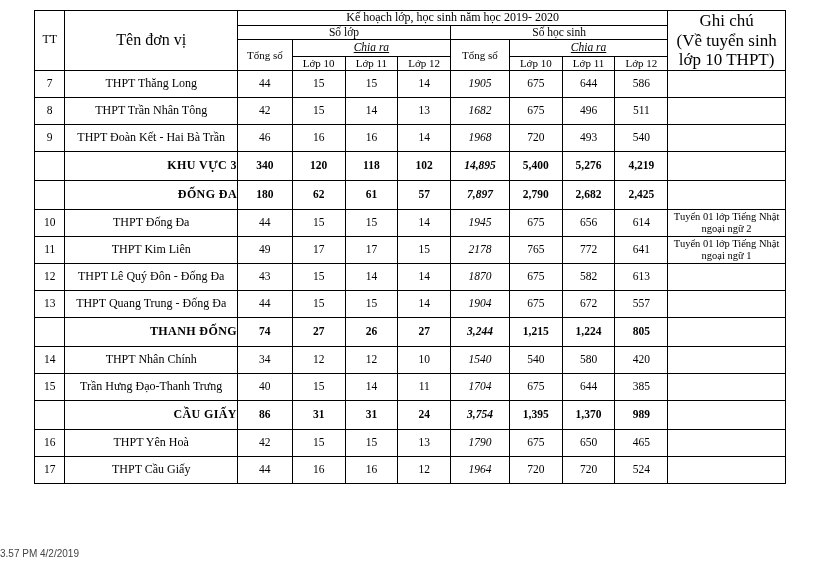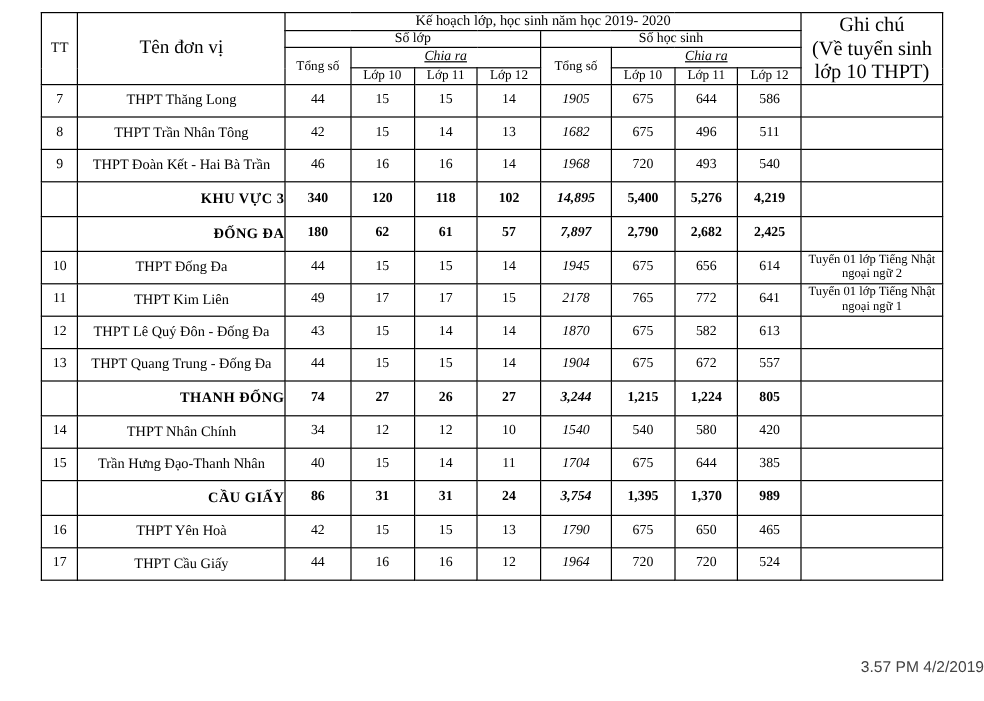--- a/index.html
+++ b/index.html
@@ -117,22 +117,22 @@
     font-weight: bold;
   }
   .tall td {
     height: 38px;
   }
   .footer-stamp {
     position: absolute;
     left: 0;
     top: 548px;
     width: 820px;
-    text-align: right;
-    font-size: 13px;
+    text-align: left;
+    font-size: 10px;
     color: #444444;
     font-family: "Liberation Sans", sans-serif;
   }
   .page-edge {
     position: absolute;
     left: 0;
     top: 571px;
     width: 820px;
     height: 13px;
     overflow: hidden;
@@ -335,21 +335,21 @@
           <td class="c-num">12</td>
           <td class="c-num">10</td>
           <td class="c-num c-total-stu">1540</td>
           <td class="c-num">540</td>
           <td class="c-num">580</td>
           <td class="c-num">420</td>
           <td class="c-note"></td>
         </tr>
         <tr class="datarow">
           <td class="c-tt">15</td>
-          <td class="c-name">Trần Hưng Đạo-Thanh Nhân</td>
+          <td class="c-name">Trần Hưng Đạo-Thanh Trưng</td>
           <td class="c-num c-total-cls">40</td>
           <td class="c-num bold">15</td>
           <td class="c-num">14</td>
           <td class="c-num">11</td>
           <td class="c-num c-total-stu">1704</td>
           <td class="c-num">675</td>
           <td class="c-num">644</td>
           <td class="c-num">385</td>
           <td class="c-note"></td>
         </tr>

